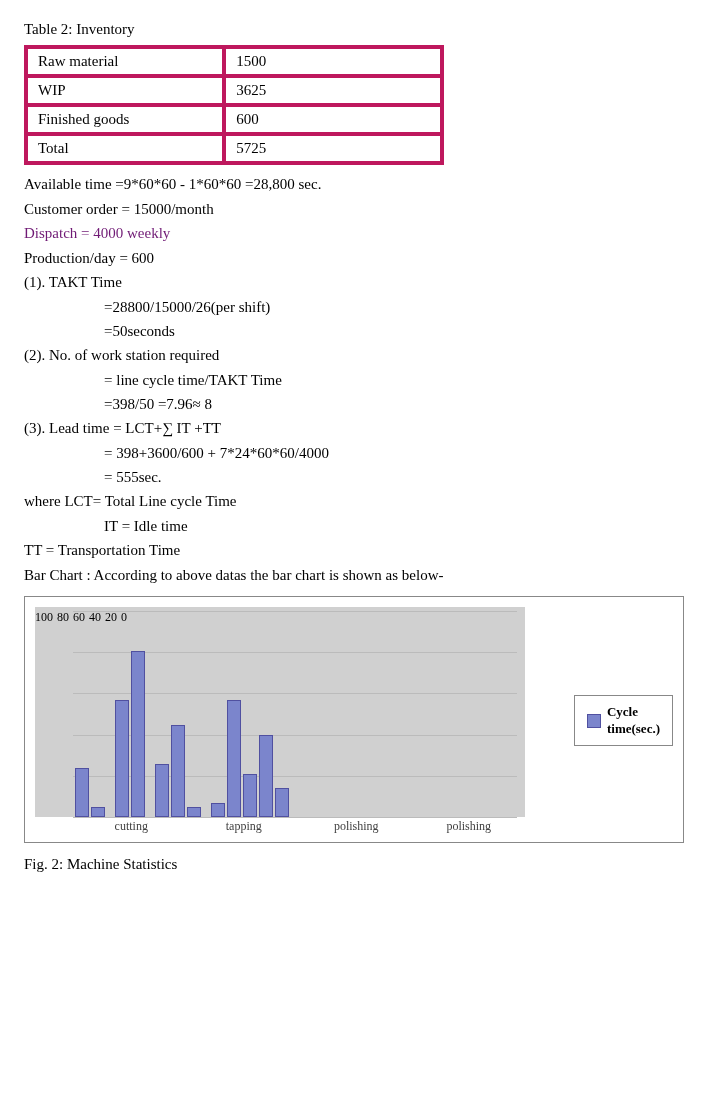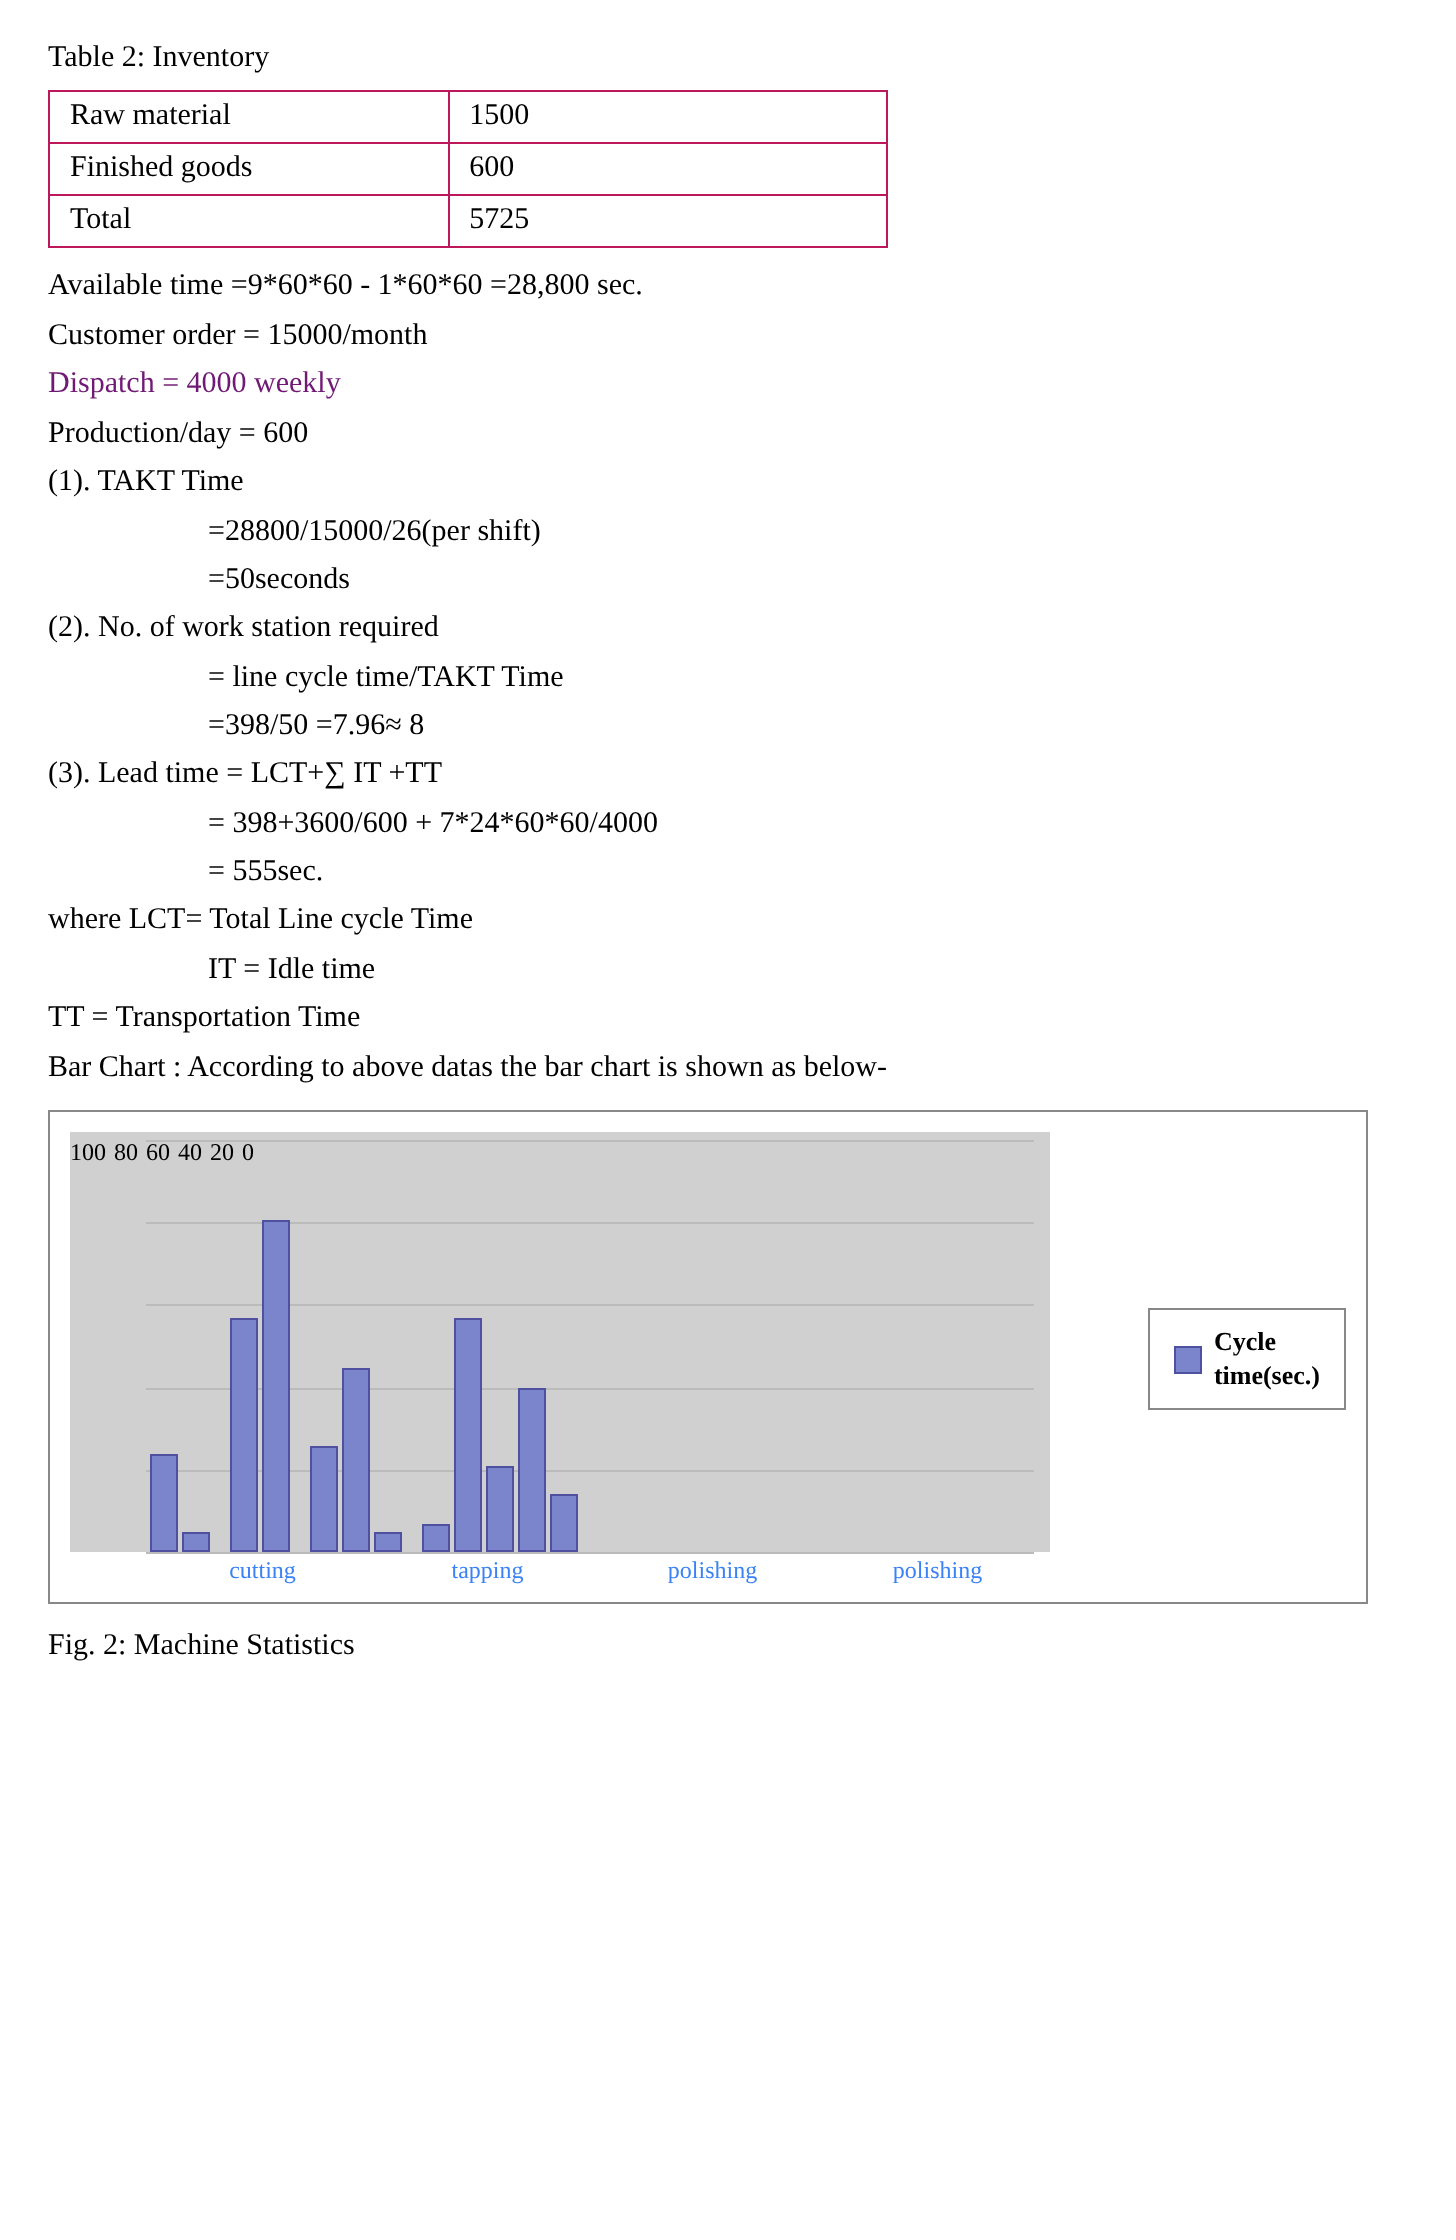--- a/index.html
+++ b/index.html
@@ -16,21 +16,21 @@
       font-size: 15px;
       margin-bottom: 4px;
     }
 
     table.inventory {
       border-collapse: collapse;
       width: 420px;
       margin-bottom: 8px;
     }
     table.inventory td {
-      border: 1px solid #be185d;
+      border: 4px solid #be185d;
       padding: 4px 10px;
       font-size: 15px;
     }
     table.inventory td:first-child {
       width: 200px;
     }
     table.inventory td:last-child {
       width: 220px;
     }
 
@@ -136,21 +136,21 @@
       display: flex;
       flex-direction: row;
       padding-left: 40px;
       width: 490px;
       margin-top: 2px;
     }
     .x-label {
       font-size: 12px;
       text-align: center;
       flex: 1;
-      color: #3b82f6;
+      color: #404040;
     }
 
     .chart-legend {
       display: flex;
       flex-direction: column;
       align-items: flex-end;
       margin-left: 14px;
       border: 1px solid #888;
       padding: 8px 12px;
       min-width: 90px;
@@ -187,20 +187,24 @@
 </head>
 <body>
 
 <p class="table-title">Table 2: Inventory</p>
 
 <table class="inventory">
   <tbody id="table-body">
   <tr>
         <td>Raw  material</td>
         <td>1500</td>
+      </tr>
+      <tr>
+        <td>WIP</td>
+        <td>3625</td>
       </tr>
       <tr>
         <td>Finished goods</td>
         <td>600</td>
       </tr>
       <tr>
         <td>Total</td>
         <td>5725</td>
       </tr>
     </tbody>

